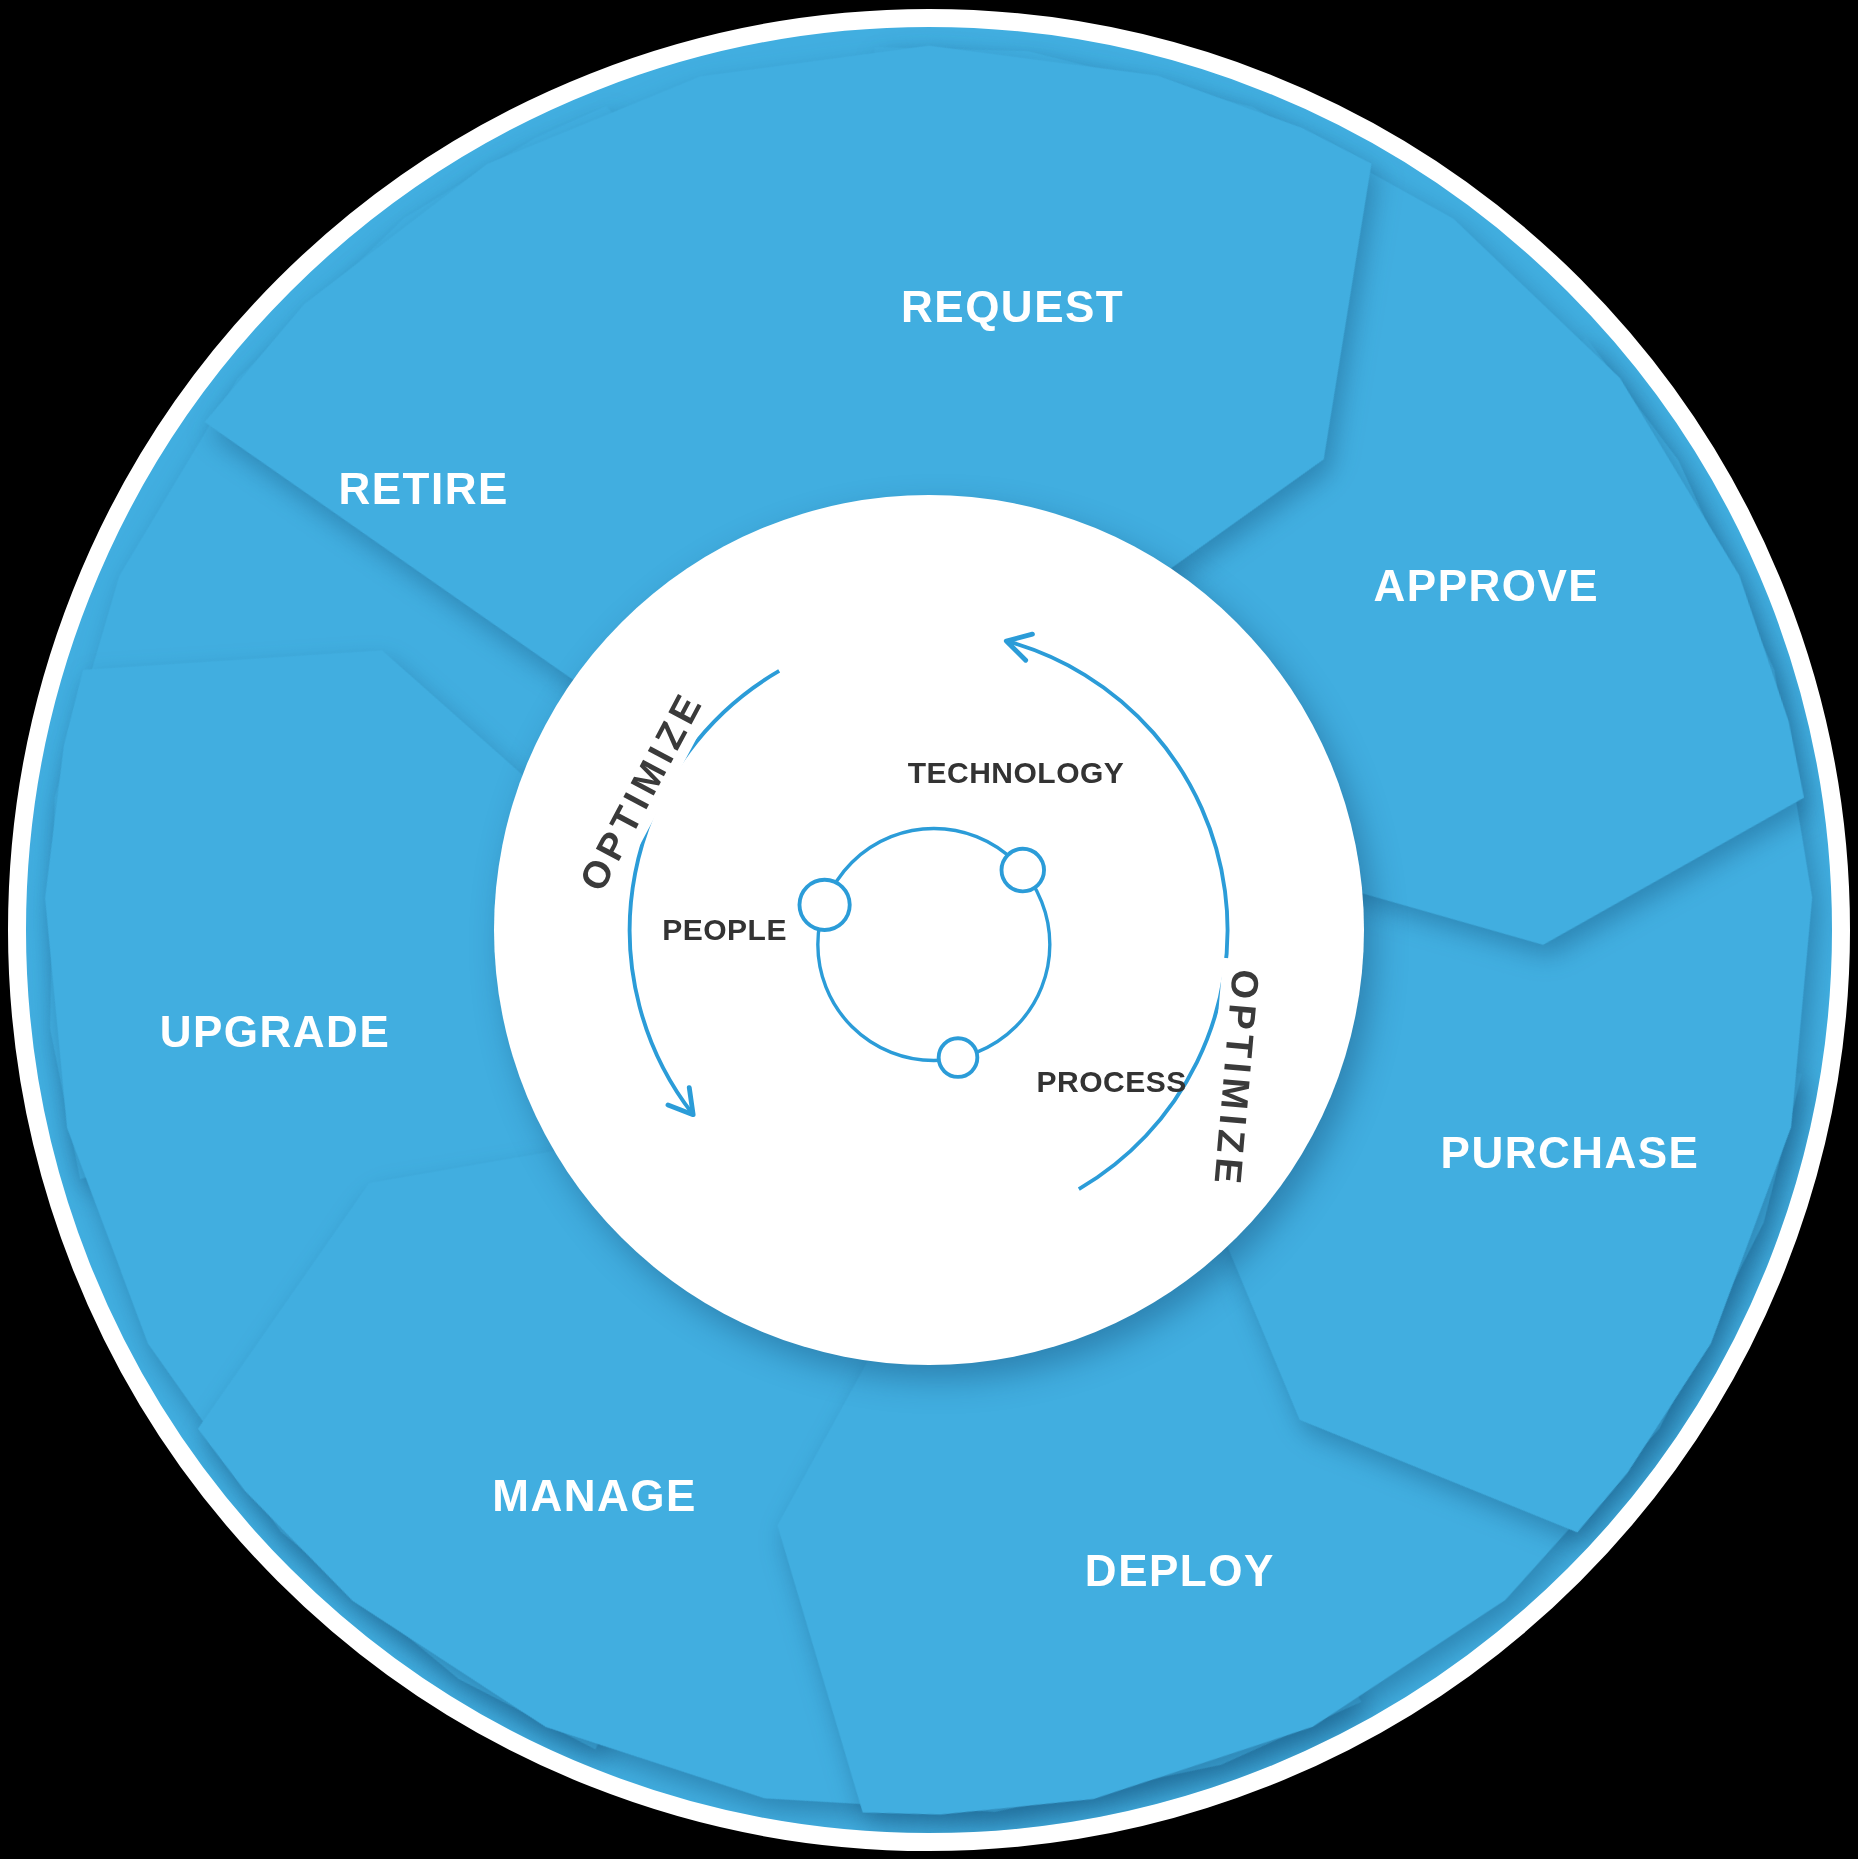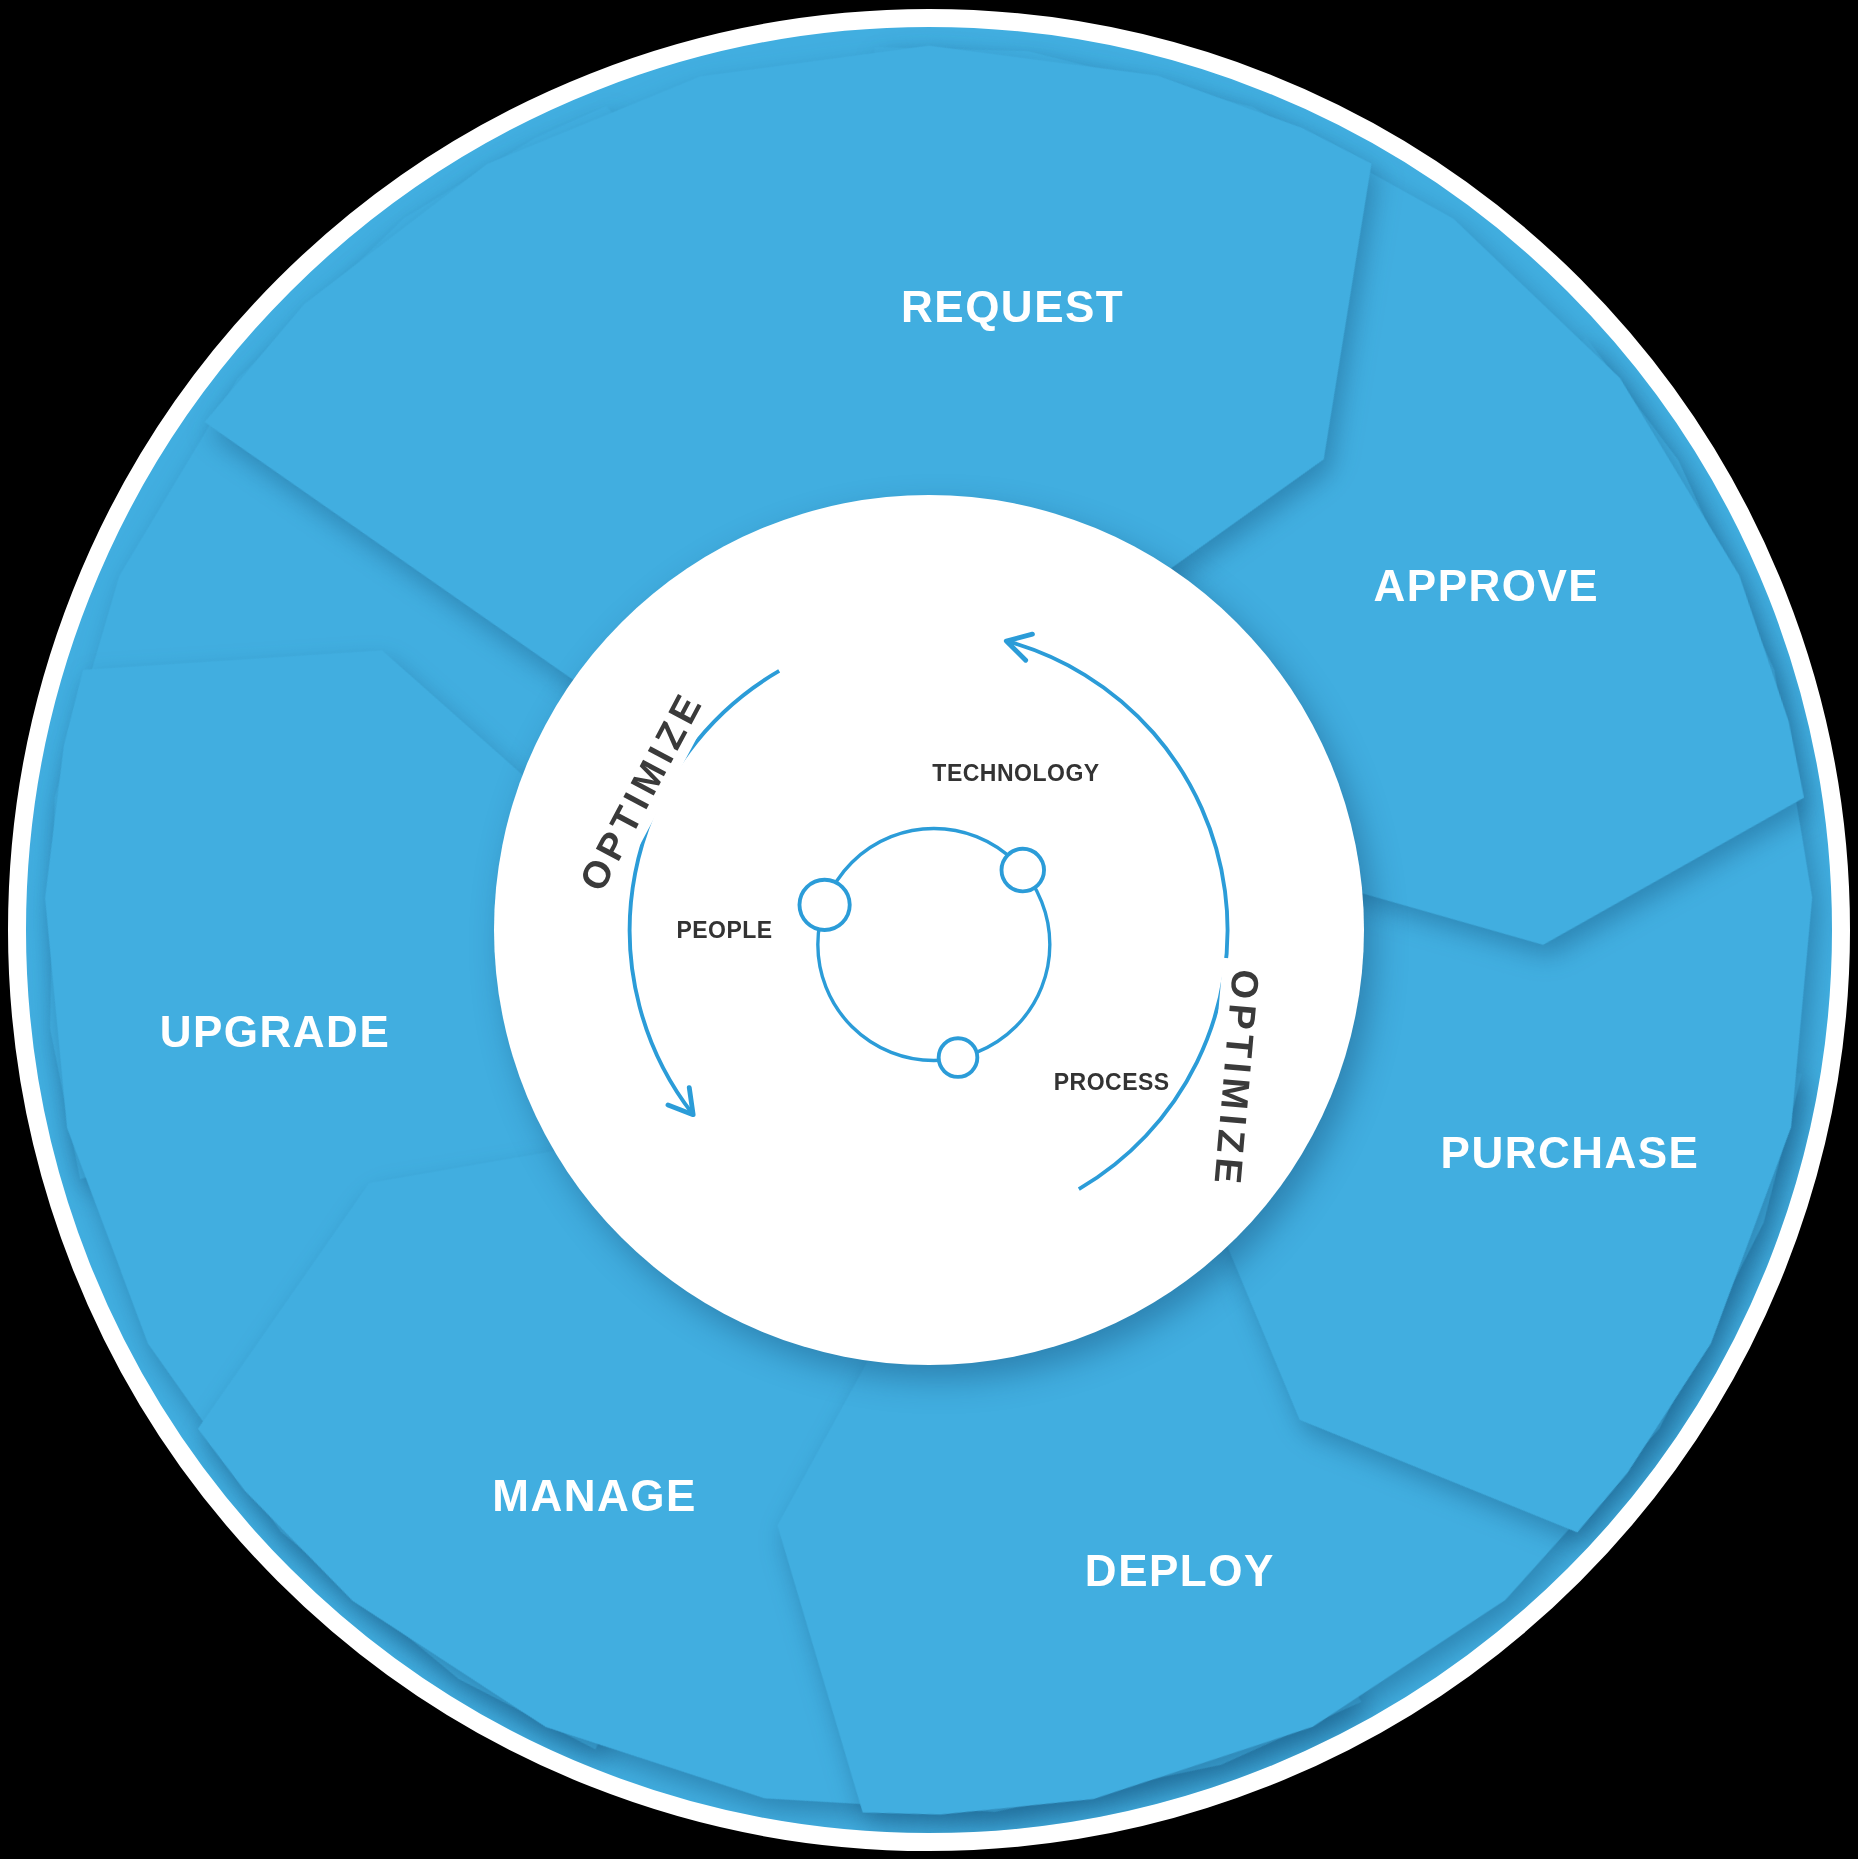--- a/index.html
+++ b/index.html
@@ -51,21 +51,21 @@
   }
 
   .hub-label {
     position:absolute;
     transform:translate(-50%,-50%);
     color:#333;
     font-weight:700;
     white-space:nowrap;
     z-index:25;
   }
-  .node-label { font-size:23px; letter-spacing:0.5px; }
+  .node-label { font-size:30px; letter-spacing:0.5px; }
   .optimize {
     font-size:38px;
     letter-spacing:5px;
     color:#3a3a3a;
     background:#fff;
     padding:2px 10px;
   }
   .optimize.left  { transform:translate(-50%,-50%) rotate(-62deg); }
   .optimize.right { transform:translate(-50%,-50%) rotate(95deg); }
 </style>
@@ -134,14 +134,15 @@
       <span class="hub-label node-label" style="left:71%;  top:67.5%;text-align:center;">PROCESS</span>
     </div>
   </div>
 
   <div class="stage" style="left:54.5%;top:16.5%;">REQUEST</div>
   <div class="stage" style="left:80%;  top:31%;margin-top:10px;">APPROVE</div>
   <div class="stage" style="left:84.5%;top:62%;">PURCHASE</div>
   <div class="stage" style="left:63.5%;top:84.5%;">DEPLOY</div>
   <div class="stage" style="left:14.8%;top:55.5%;">UPGRADE</div>
   <div class="stage" style="left:32%;  top:80.5%;">MANAGE</div>
+  <div class="stage" style="left:22.8%;top:26.3%;">RETIRE</div>
 
 </div>
 
 </body></html>

